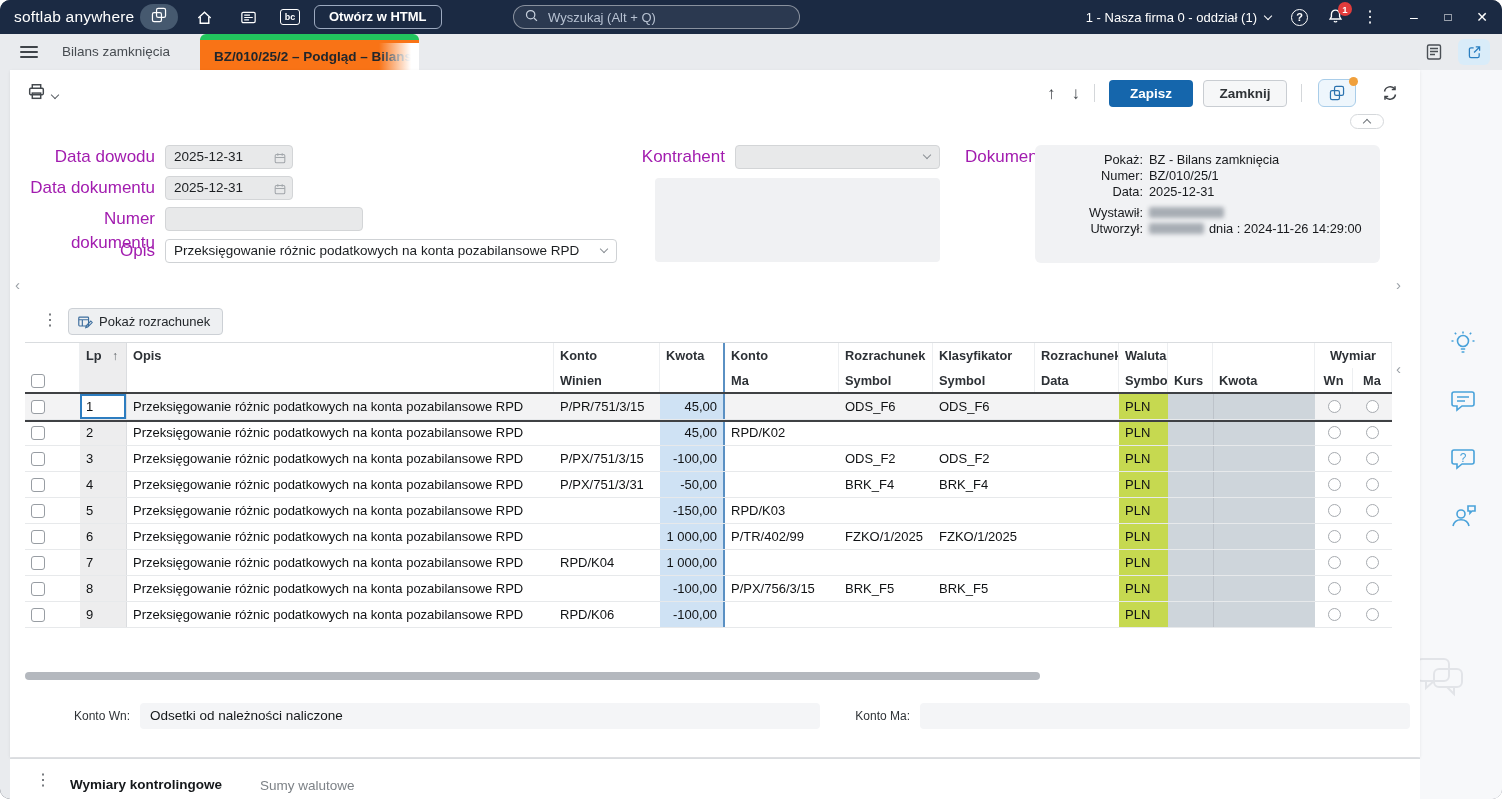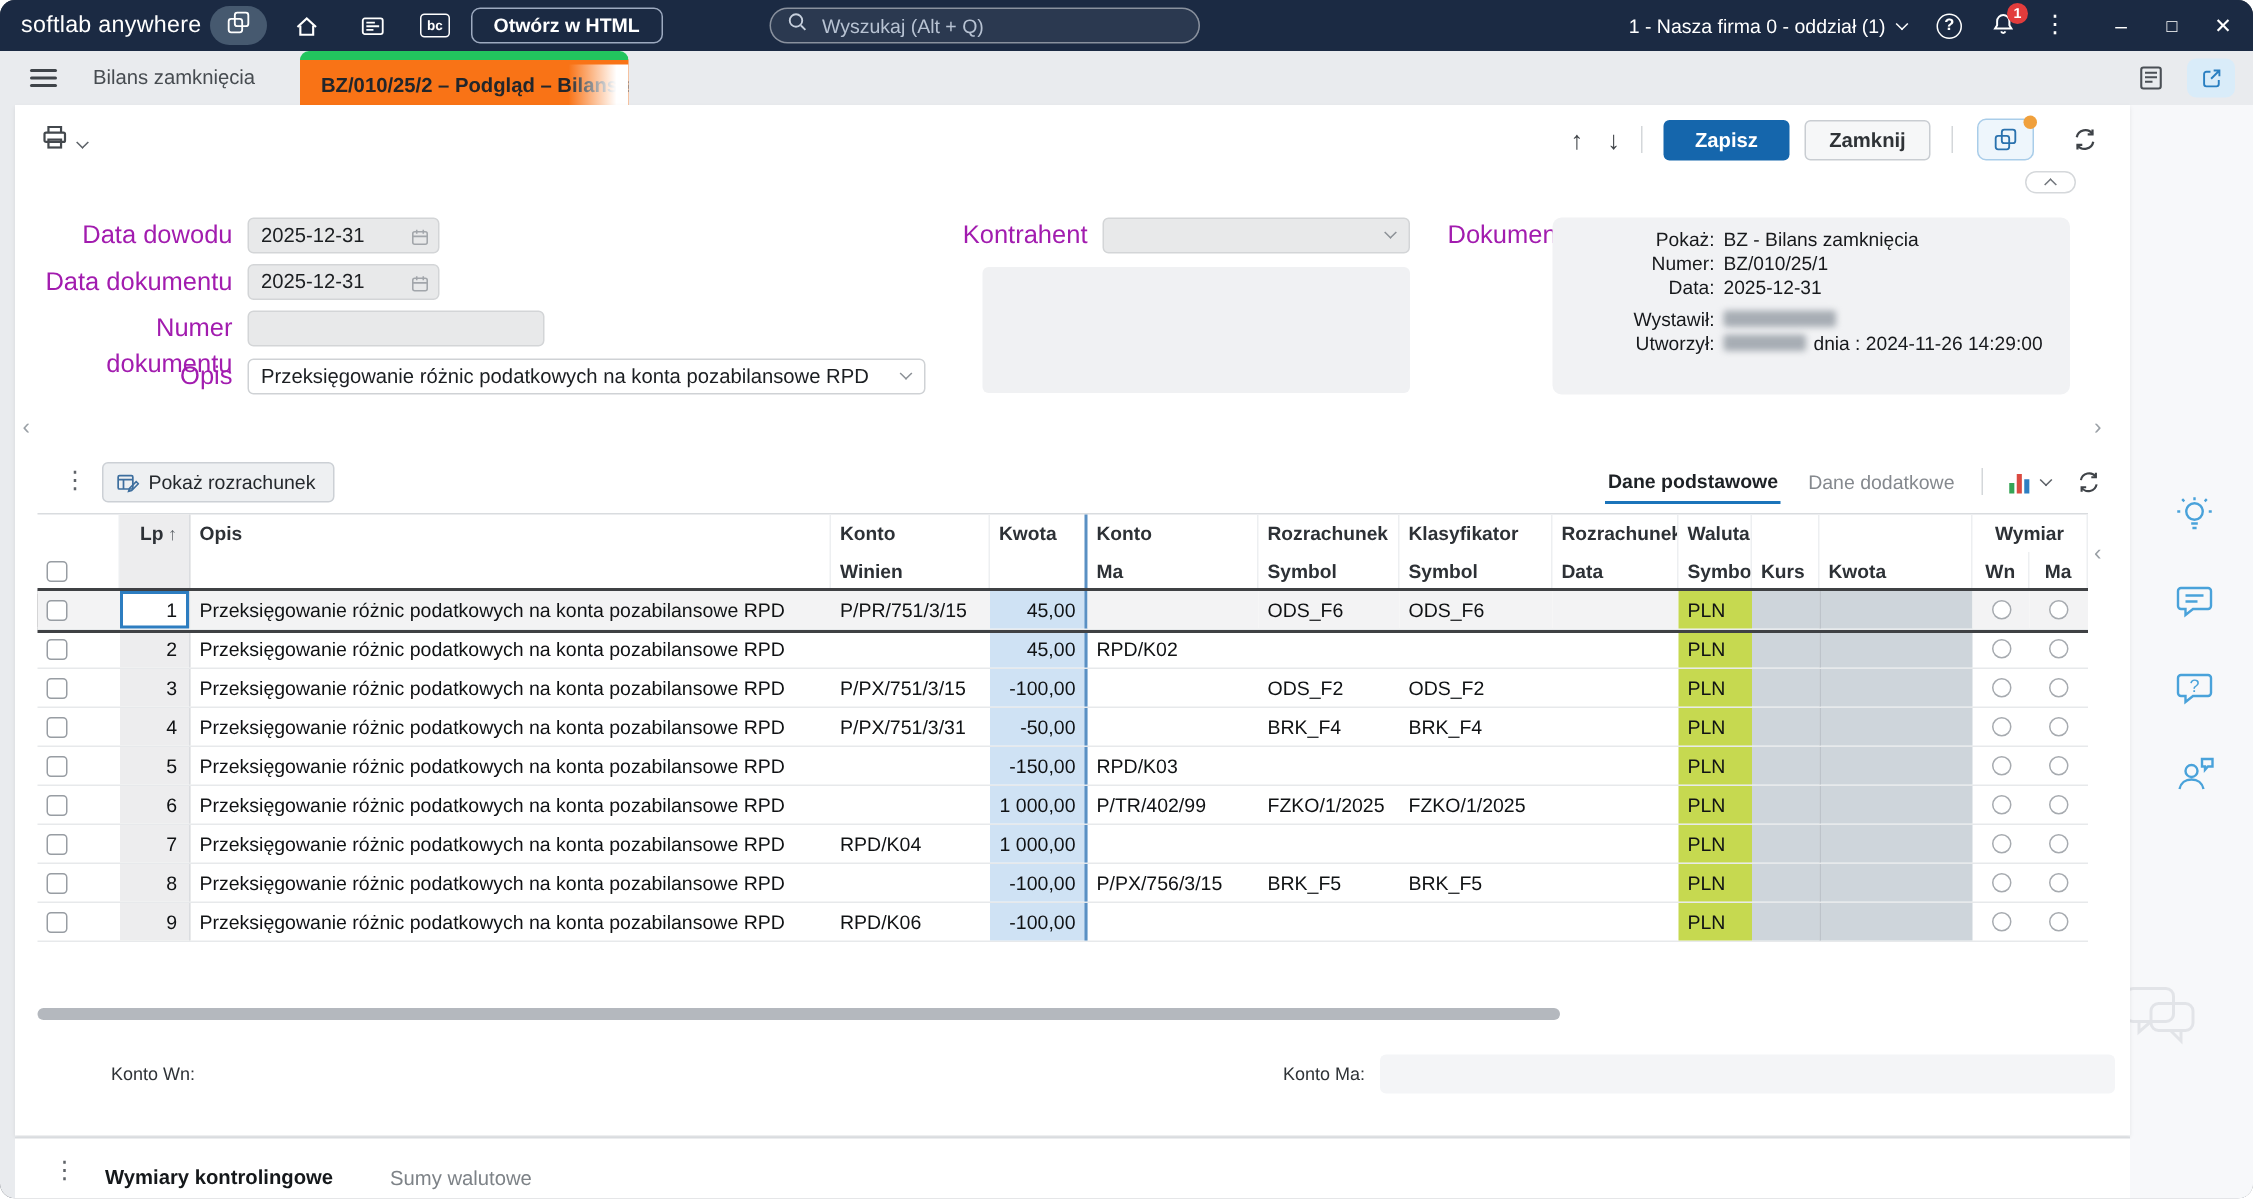--- a/index.html
+++ b/index.html
@@ -103,21 +103,21 @@
   .chart-ic{display:flex;align-items:flex-end;gap:4px;}
 
   
   .tbl{position:absolute;left:15px;top:272px;width:1367px;}
   .hrow,.trow{display:grid;grid-template-columns:55px 47px 427px 106px 65px 114px 94px 102px 84px 49px 45px 102px 38px 39px;}
   .hrow>div,.trow>div{display:flex;align-items:center;padding:0 6px;white-space:nowrap;overflow:hidden;}
   .thead{border-top:1px solid #d9dcdf;border-bottom:1px solid #c8ccd0;background:#fff;font-size:12.8px;font-weight:bold;color:#2d3136;}
   .hrow{height:25px;}
   .hrow>div{border-right:1px solid #edeff1;}
   .c-check{padding:0 0 0 6px !important;}
-  .c-lp{justify-content:flex-end;padding-right:8px !important;background:#ededee;border-right:1px solid #dbdde0 !important;}
+  .c-lp{justify-content:space-between;padding-right:8px !important;background:#ededee;border-right:1px solid #dbdde0 !important;}
   .sort{margin-left:3px;color:#5f6469;font-weight:normal;font-size:12px;}
   .hrow .c-kwota,.trow .c-kwota{border-right:2px solid #5a90c3 !important;}
   .trow{height:26px;border-bottom:1px solid #e7e9eb;font-size:13px;color:#101214;background:#fff;}
   .trow .c-kwota{background:#cfe2f4;justify-content:flex-end;}
   .trow .c-wsym{background:#c6d950;}
   .trow .c-kurs,.trow .c-kwota2{background:#ced5db;}
   .trow .c-kwota2{border-left:1px solid #bdc3ca;}
   .c-wn,.c-ma2{justify-content:center;}
   .c-wymiar{grid-column:13/15;justify-content:center;}
   .checkbox{width:14px;height:14px;border:1.5px solid #989da3;border-radius:3px;background:#fff;flex:none;}
@@ -369,43 +369,20 @@
 
       <div class="gkebab">⋮</div>
       <div class="gshow">
         <svg width="16" height="16" viewBox="0 0 18 18" fill="none" stroke="#3d6e9e" stroke-width="1.3">
             <rect x="2" y="3.5" width="11" height="10" rx="1"></rect>
             <path d="M2 6.5h11M6 6.5v7"></path>
             <path d="M10.5 13 15.5 8l1.6 1.6-5 5-2.3.7z" stroke-width="1.2"></path>
           </svg>
         <span>Pokaż rozrachunek</span>
       </div>
-      <div class="gt-right">
-        <div class="gt-tab on">Dane podstawowe</div>
-        <div class="gt-tab off">Dane dodatkowe</div>
-        <span class="vdiv"></span>
-        <div style="display:flex;align-items:center;gap:5px;">
-          <span class="chart-ic">
-            <svg width="18" height="17" viewBox="0 0 17 17">
-                <rect x="1" y="9" width="3.4" height="7" fill="#35a455"></rect>
-                <rect x="6" y="3" width="3.4" height="13" fill="#db4a41"></rect>
-                <rect x="11" y="6.5" width="3.4" height="9.5" fill="#2f7fc2"></rect>
-              </svg>
-          </span>
-          <span class="cv-down" style="color:#5b6066;"></span>
-        </div>
-        <div style="display:flex;">
-          <svg width="19" height="19" viewBox="0 0 20 20" fill="none" stroke="#3f4348" stroke-width="1.5">
-              <path d="M4.5 8.5A5.8 5.8 0 0 1 15 6.3"></path>
-              <path d="M15 3.3v3.2h-3.2"></path>
-              <path d="M15.5 11.5A5.8 5.8 0 0 1 5 13.7"></path>
-              <path d="M5 16.7v-3.2h3.2"></path>
-            </svg>
-        </div>
-      </div>
 
       <div class="tbl">
         <div class="thead">
           <div class="hrow">
             <div class="c-check"></div>
             <div class="c-lp">
                 <span>Lp</span>
                 <span class="sort">↑</span>
               </div>
             <div>Opis</div>
@@ -638,20 +615,21 @@
                 <span class="radio"></span>
               </div>
   </div>
           </div>
       </div>
       <div class="tbl-collapse">‹</div>
 
       <div class="hthumb"></div>
 
       <div class="ff-label" style="left:50px;width:70px;">Konto Wn:</div>
+      <div class="ff-input" style="left:130px;width:680px;">Odsetki od należności naliczone</div>
       <div class="ff-label" style="left:830px;width:70px;">Konto Ma:</div>
       <div class="ff-input" style="left:910px;width:490px;"></div>
     </div>
 
     <div class="bottombar">
       <div class="bb-kebab">⋮</div>
       <div class="bb-tab on">
           <span>Wymiary kontrolingowe</span>
         </div>
       <div class="bb-tab off">

